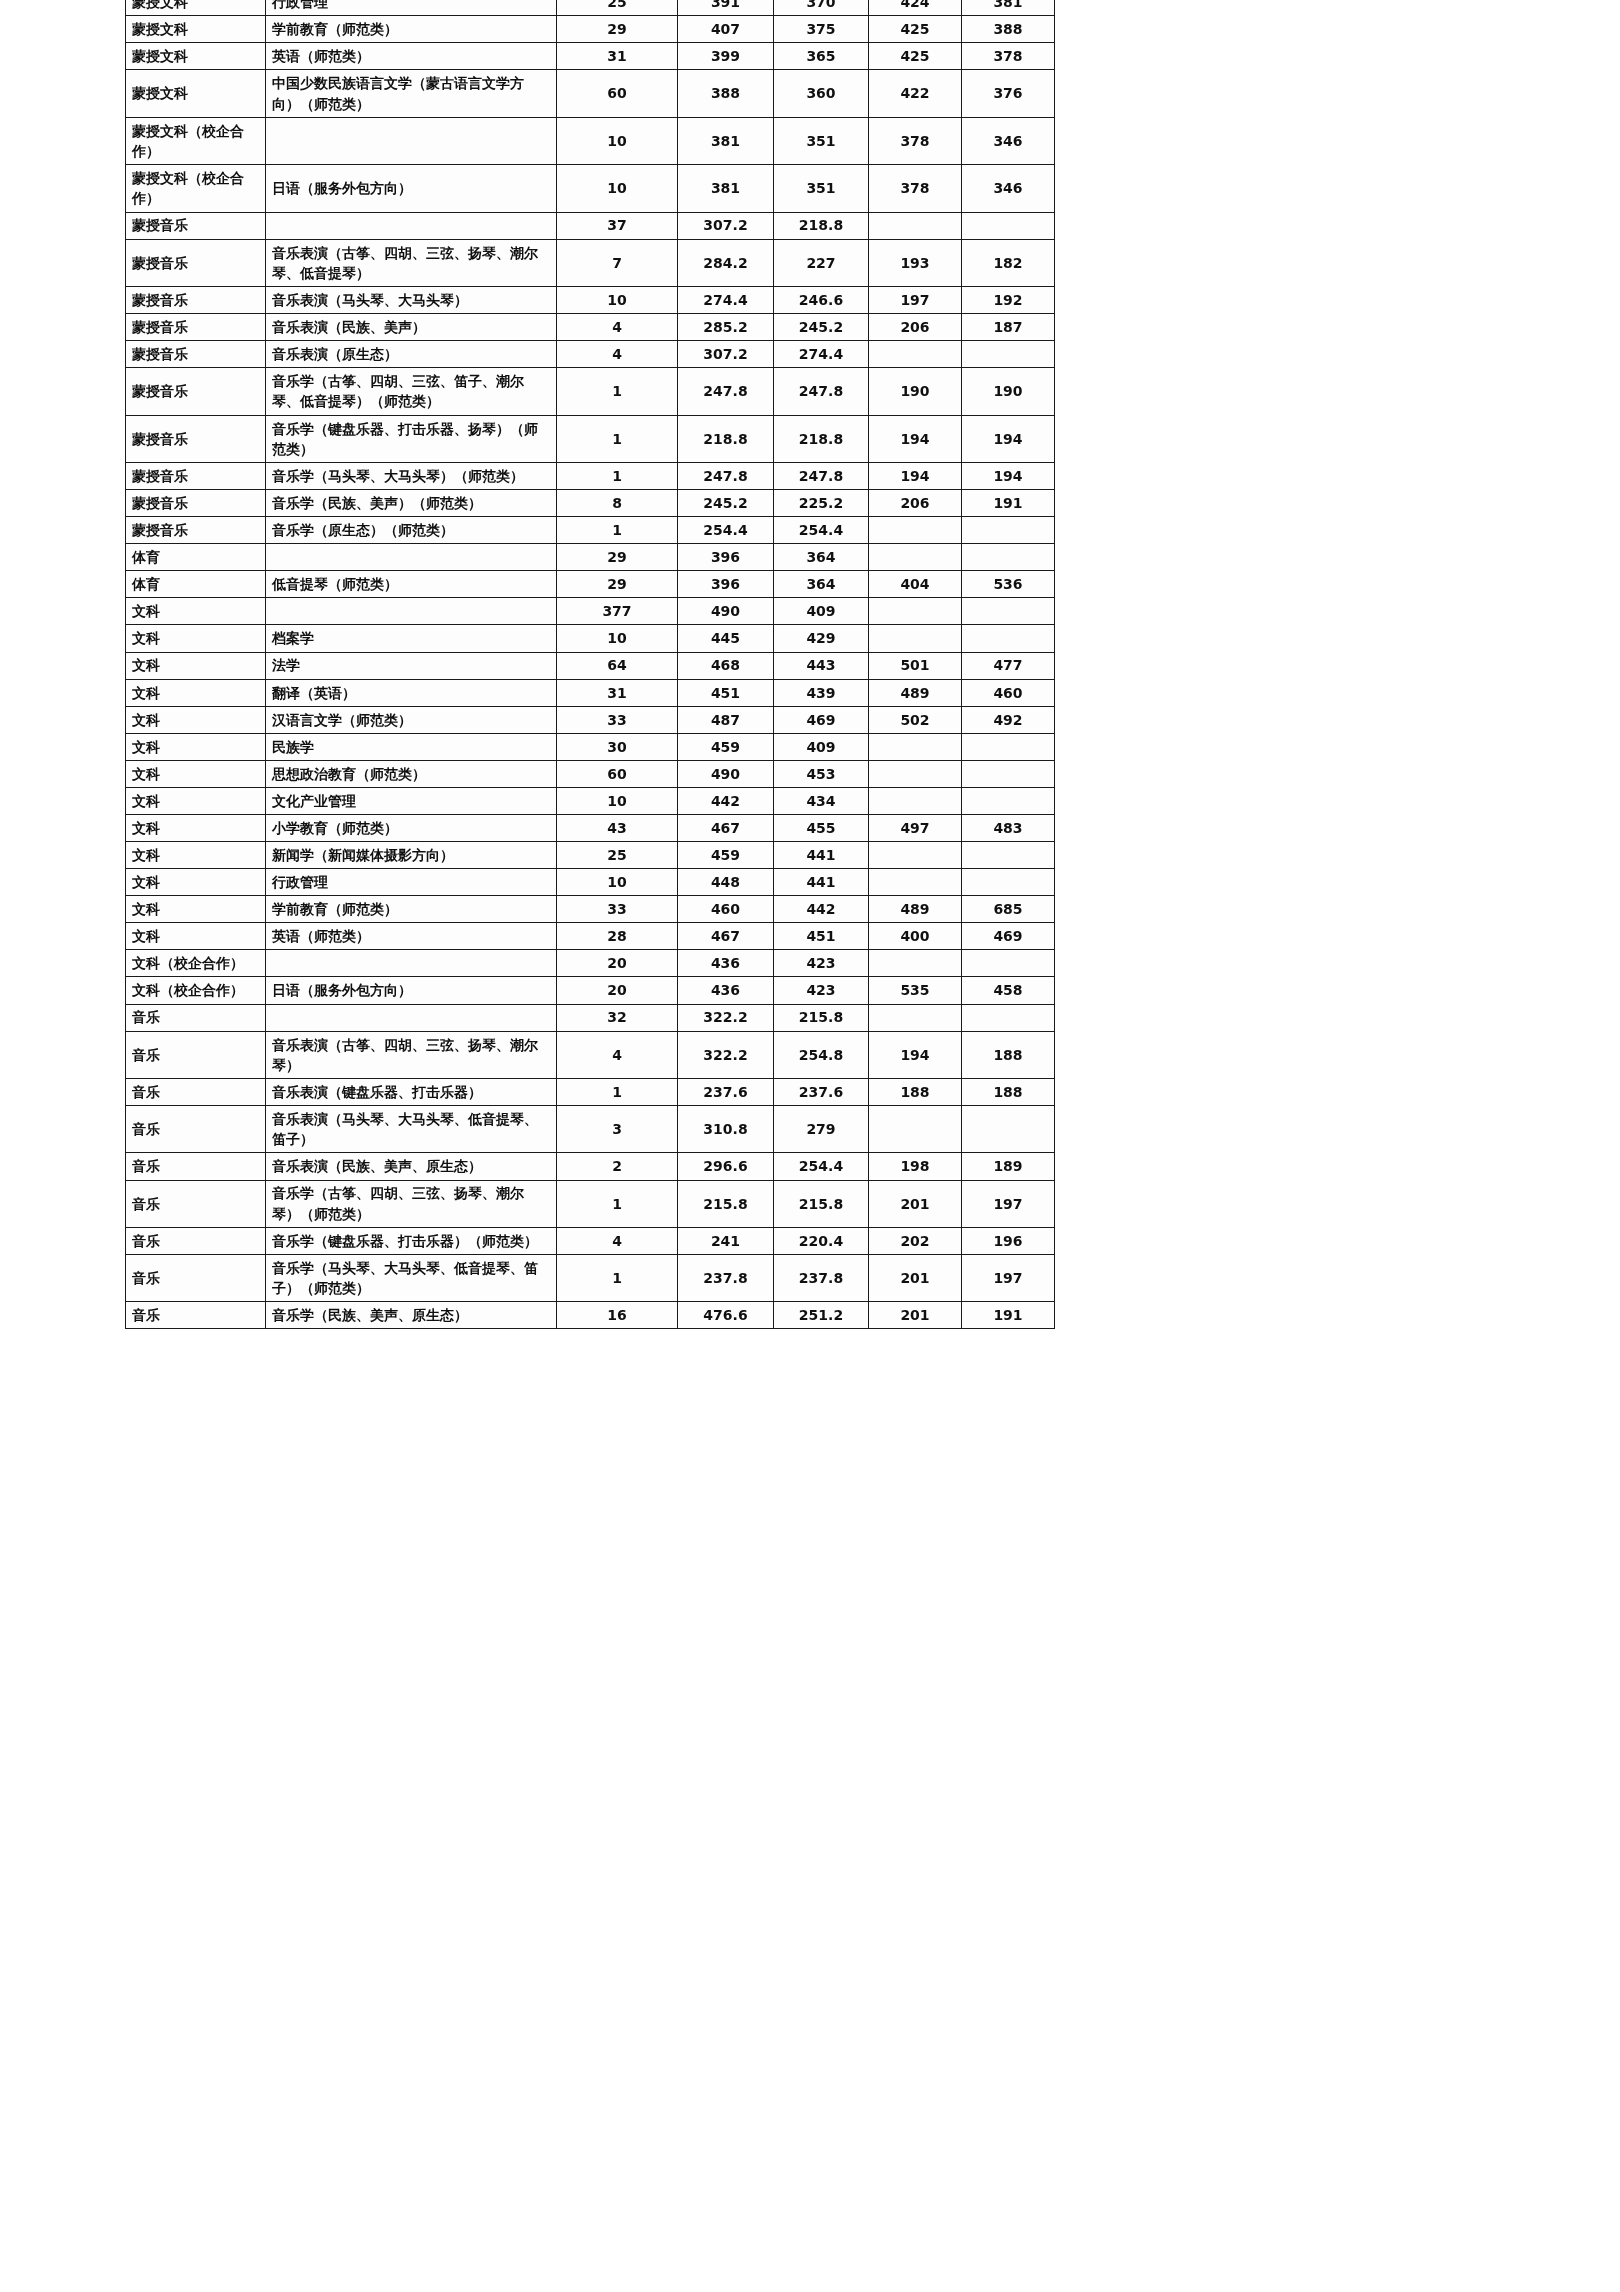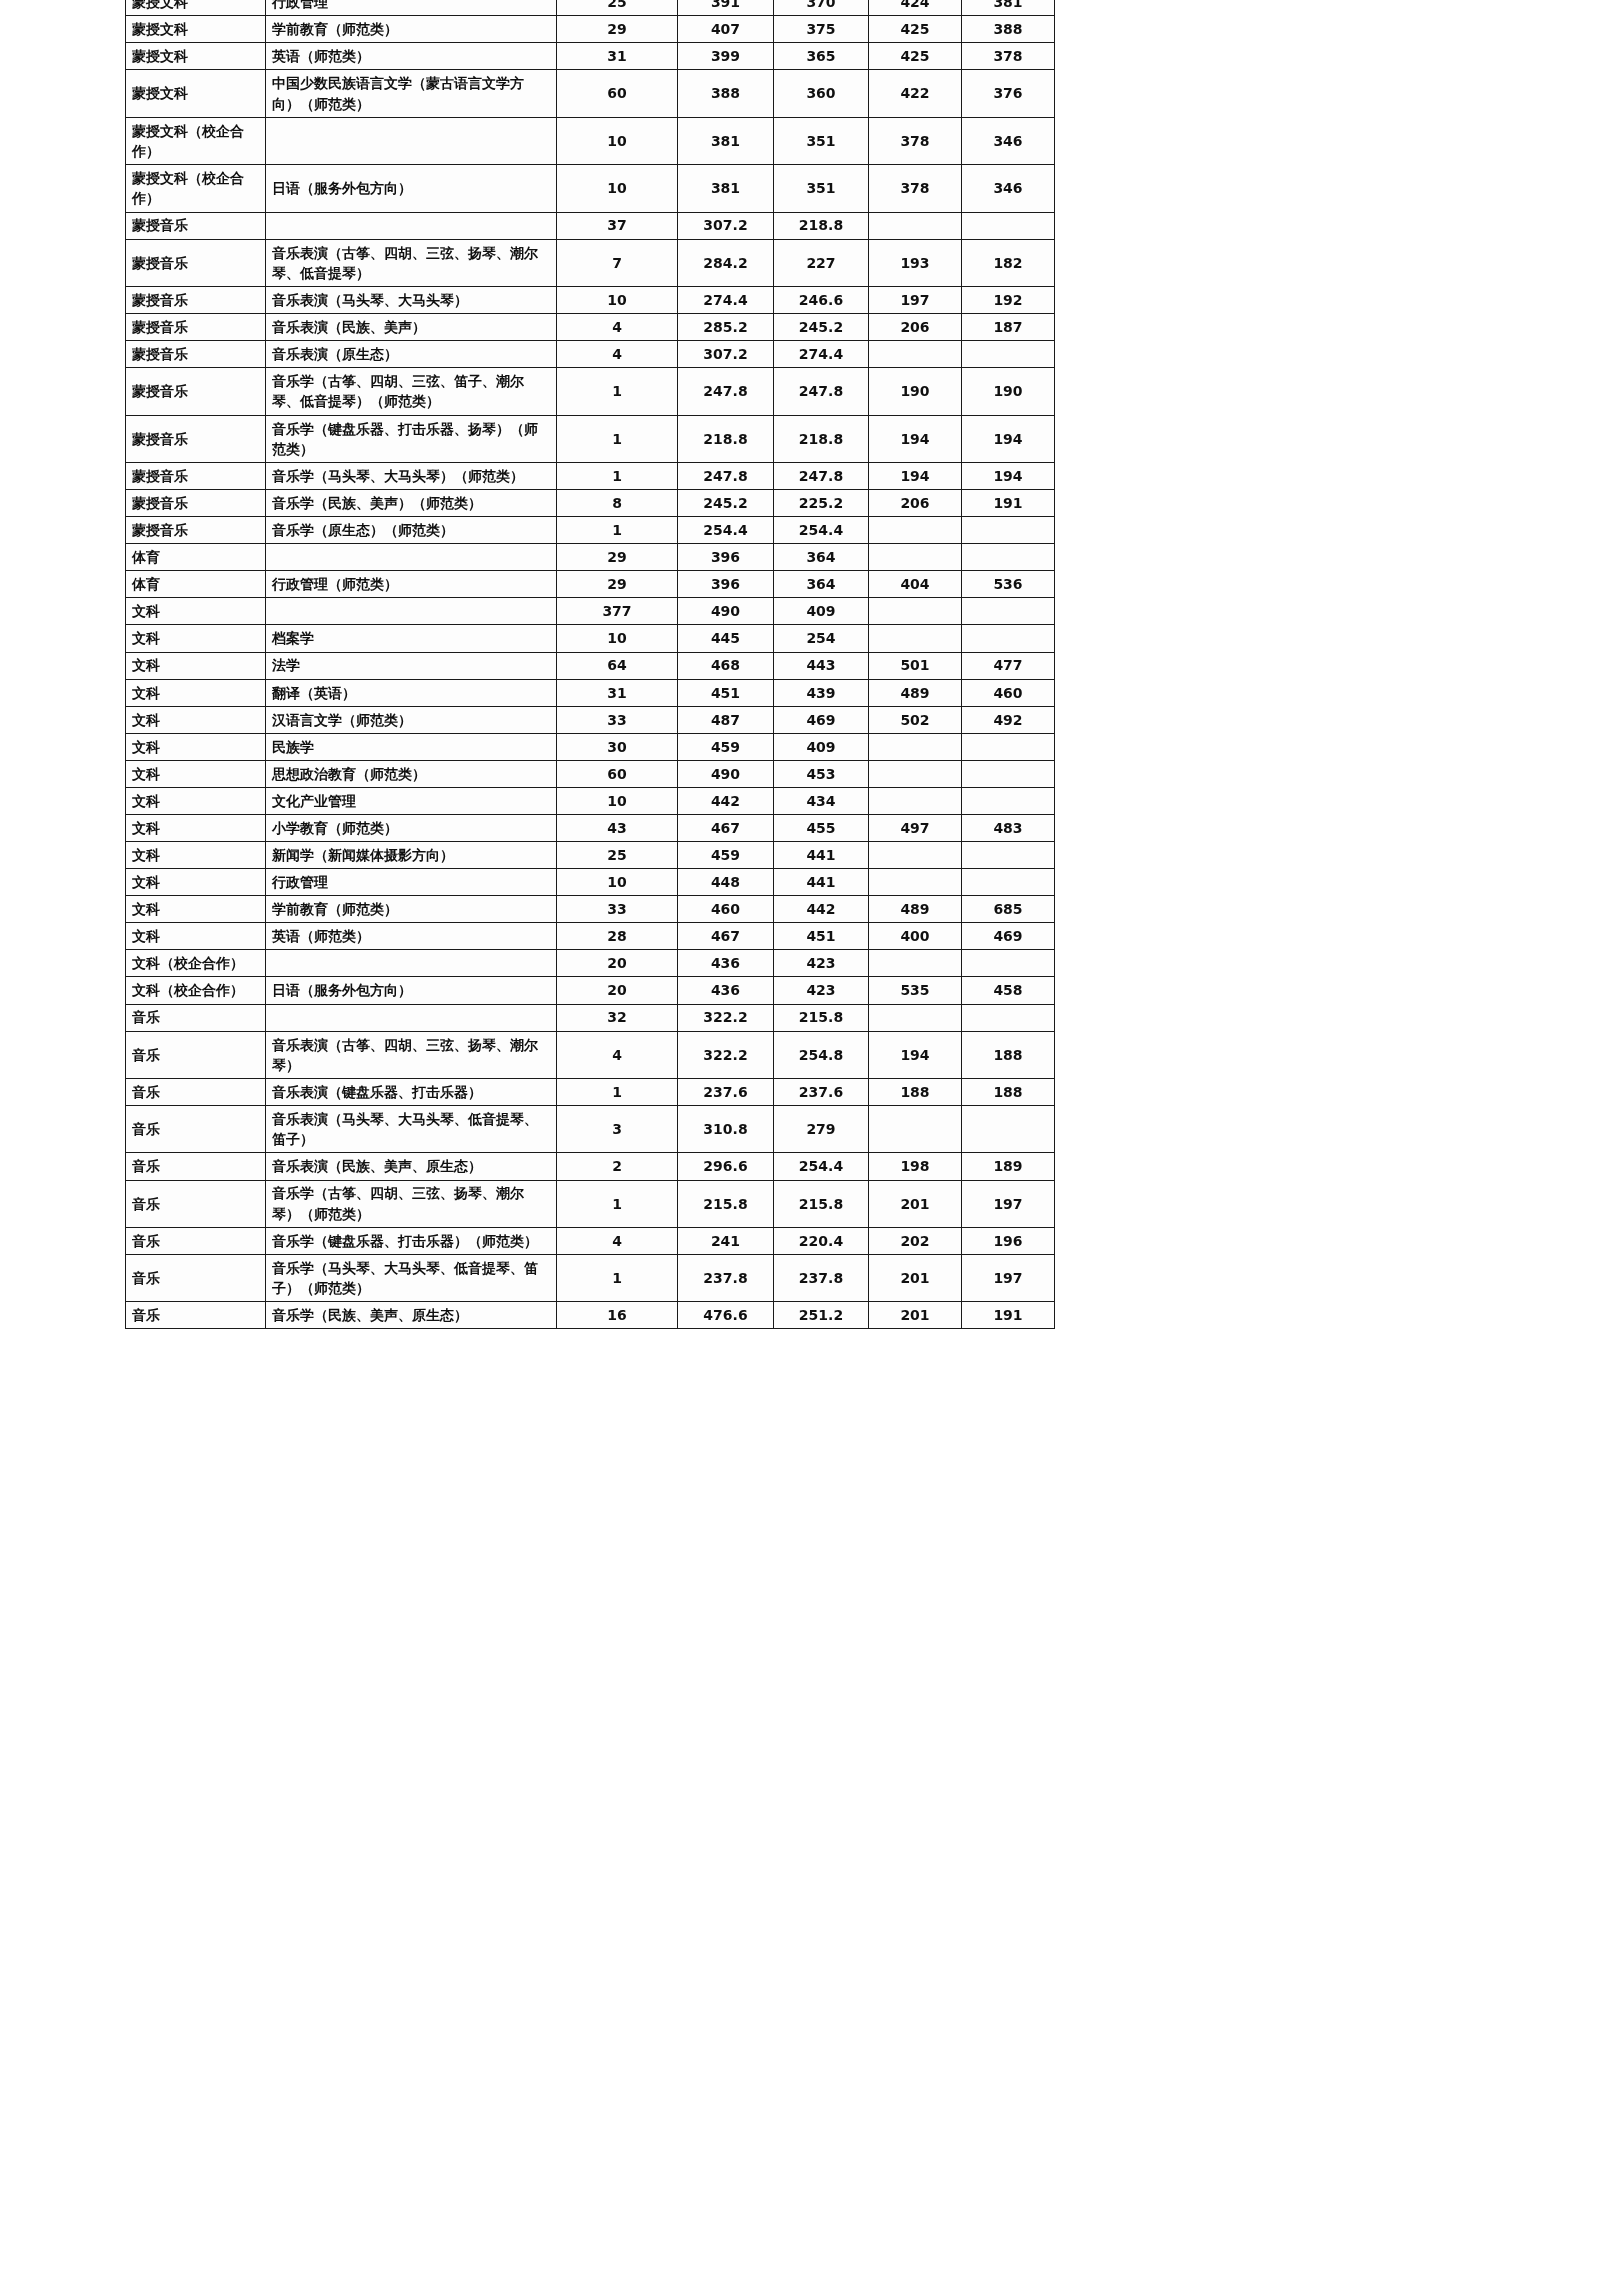--- a/index.html
+++ b/index.html
@@ -229,42 +229,42 @@
           <td class="c-category">体育</td>
           <td class="c-major"></td>
           <td class="c-plan">29</td>
           <td class="c-max">396</td>
           <td class="c-min">364</td>
           <td class="c-culmax"></td>
           <td class="c-culmin"></td>
         </tr>
         <tr>
           <td class="c-category">体育</td>
-          <td class="c-major">行政管理（师范类）</td>
+          <td class="c-major">低音提琴（师范类）</td>
           <td class="c-plan">29</td>
           <td class="c-max">396</td>
           <td class="c-min">364</td>
           <td class="c-culmax">404</td>
           <td class="c-culmin">536</td>
         </tr>
         <tr class="group-row">
           <td class="c-category">文科</td>
           <td class="c-major"></td>
           <td class="c-plan">377</td>
           <td class="c-max">490</td>
           <td class="c-min">409</td>
           <td class="c-culmax"></td>
           <td class="c-culmin"></td>
         </tr>
         <tr>
           <td class="c-category">文科</td>
           <td class="c-major">档案学</td>
           <td class="c-plan">10</td>
           <td class="c-max">445</td>
-          <td class="c-min">254</td>
+          <td class="c-min">429</td>
           <td class="c-culmax"></td>
           <td class="c-culmin"></td>
         </tr>
         <tr>
           <td class="c-category">文科</td>
           <td class="c-major">法学</td>
           <td class="c-plan">64</td>
           <td class="c-max">468</td>
           <td class="c-min">443</td>
           <td class="c-culmax">501</td>

